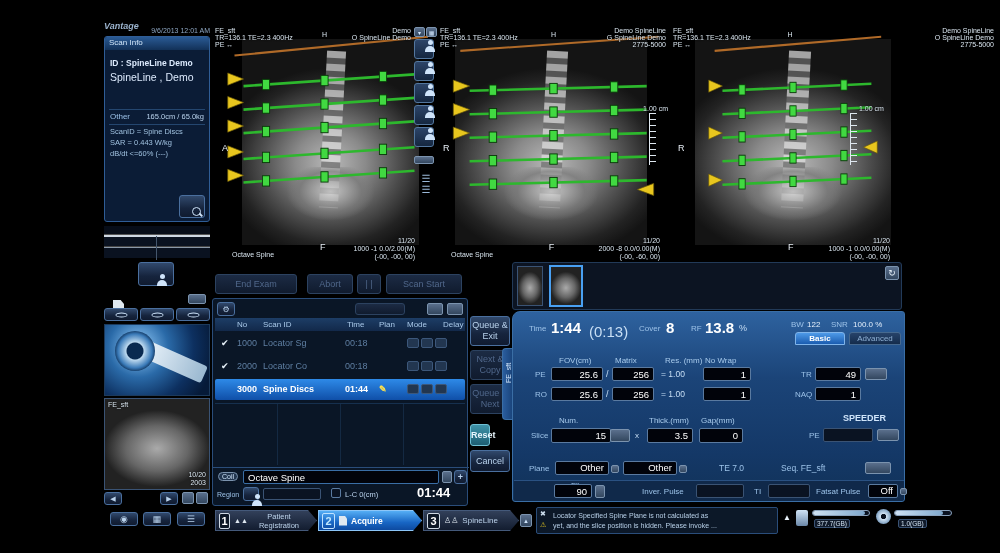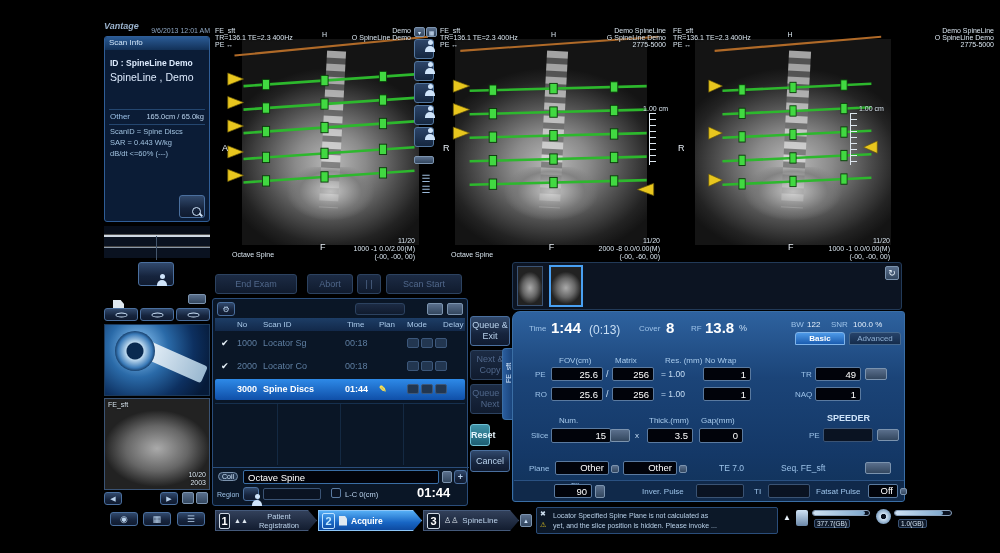--- a/index.html
+++ b/index.html
@@ -365,21 +365,21 @@
   </div>
 
   <div class="abs" style="left:502px;top:348px;width:12px;height:72px;background:linear-gradient(90deg,#2a5d9e,#173f74);border:1px solid #3a6ea5;border-right:none;border-radius:4px 0 0 4px;">
     <span style="position:absolute;left:2px;top:34px;font-size:7px;color:#cfe4fa;transform:rotate(-90deg);transform-origin:left top;white-space:nowrap;">FE_sft</span>
   </div>
   <div class="abs" style="left:512px;top:311px;width:393px;height:191px;border:1px solid #3a6ea5;border-radius:8px 3px 3px 3px;
        background:linear-gradient(180deg,#2e629f,#1b4478 35%,#143867 75%,#113258);">
 
     <span class="lbl abs" style="left:16px;top:12px;">Time</span>
     <span class="big abs" style="left:38px;top:7px;">1:44</span>
-    <span class="abs" style="left:76px;top:11px;font-size:12px;color:#c8dff5;">(0:13)</span>
+    <span class="abs" style="left:76px;top:11px;font-size:15px;color:#c8dff5;">(0:13)</span>
     <span class="lbl abs" style="left:126px;top:12px;">Cover</span>
     <span class="big abs" style="left:153px;top:7px;">8</span>
     <span class="lbl abs" style="left:178px;top:12px;">RF</span>
     <span class="big abs" style="left:192px;top:7px;">13.8</span>
     <span class="abs" style="left:226px;top:11px;font-size:9px;color:#c8dff5;">%</span>
 
     <span class="lbl abs" style="left:278px;top:8px;">BW</span>
     <span class="abs" style="left:294px;top:8px;font-size:8px;color:#e2eefb;">122</span>
     <span class="lbl abs" style="left:318px;top:8px;">SNR</span>
     <span class="abs" style="left:340px;top:8px;font-size:8px;color:#e2eefb;">100.0 %</span>
@@ -408,21 +408,21 @@
     <span class="abs" style="left:93px;top:77px;font-size:9px;color:#c8dff5;">/</span>
     <input class="field abs" style="left: 99px; top: 75px; width: 42px; height: 14px;" readonly="" value="256">
     <span class="abs" style="left:148px;top:77px;font-size:8.5px;color:#c8dff5;">=  1.00</span>
     <input class="field abs" style="left: 190px; top: 75px; width: 48px; height: 14px;" readonly="" value="1">
     <span class="lbl abs" style="left:282px;top:78px;">NAQ</span>
     <input class="field abs" style="left: 302px; top: 75px; width: 46px; height: 14px;" readonly="" value="1">
 
     <span class="hdr abs" style="left:46px;top:104px;">Num.</span>
     <span class="hdr abs" style="left:136px;top:104px;">Thick.(mm)</span>
     <span class="hdr abs" style="left:188px;top:104px;">Gap(mm)</span>
-    <span class="abs" style="left:314px;top:101px;font-size:9px;font-weight:bold;color:#cfe4fa;">SPEEDER</span>
+    <span class="abs" style="left:330px;top:101px;font-size:9px;font-weight:bold;color:#cfe4fa;">SPEEDER</span>
 
     <span class="lbl abs" style="left:18px;top:119px;">Slice</span>
     <input class="field abs" style="left: 38px; top: 116px; width: 60px; height: 15px;" readonly="" value="15">
     <button class="tiny abs" style="left:97px;top:117px;width:20px;height:13px;"></button>
     <span class="abs" style="left:122px;top:119px;font-size:8px;color:#c8dff5;">x</span>
     <input class="field abs" style="left: 134px; top: 116px; width: 46px; height: 15px;" readonly="" value="3.5">
     <input class="field abs" style="left: 186px; top: 116px; width: 44px; height: 15px;" readonly="" value="0">
     <span class="lbl abs" style="left:296px;top:119px;">PE</span>
     <span class="field dim abs" style="left:310px;top:116px;width:50px;height:14px;"></span>
     <button class="tiny abs" style="left:364px;top:117px;width:22px;height:12px;"></button>

